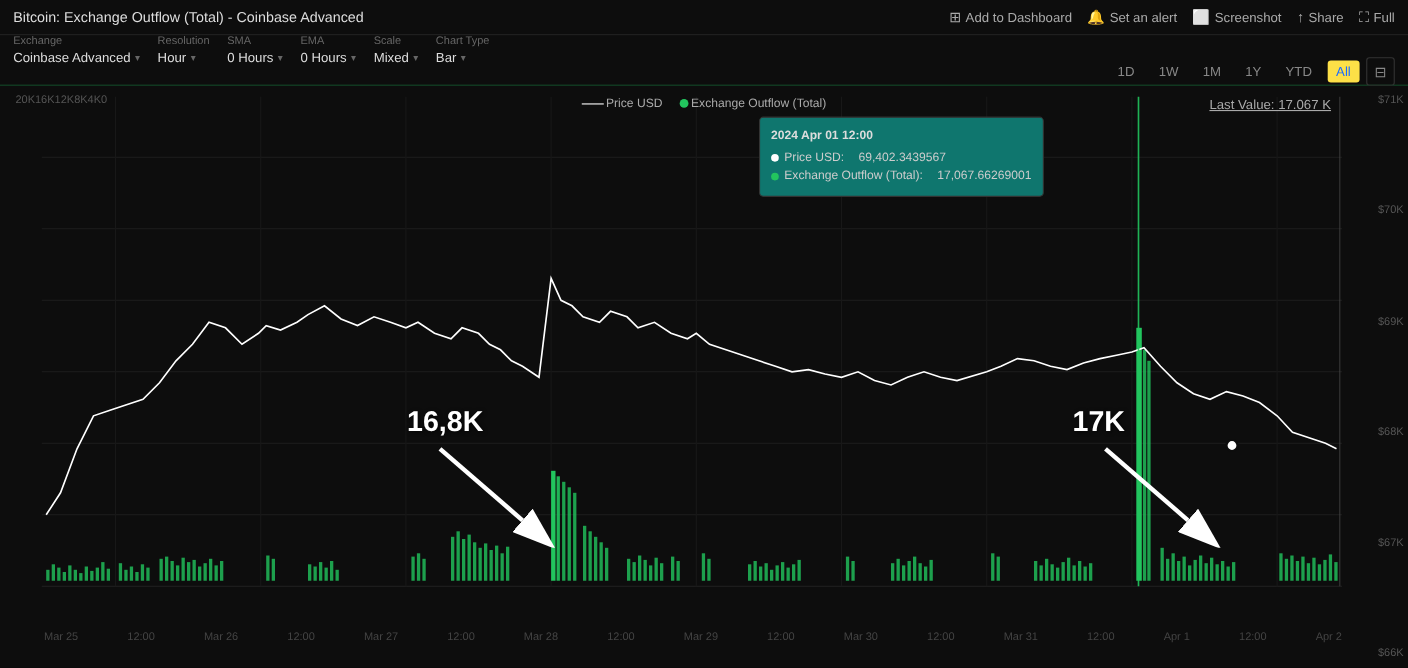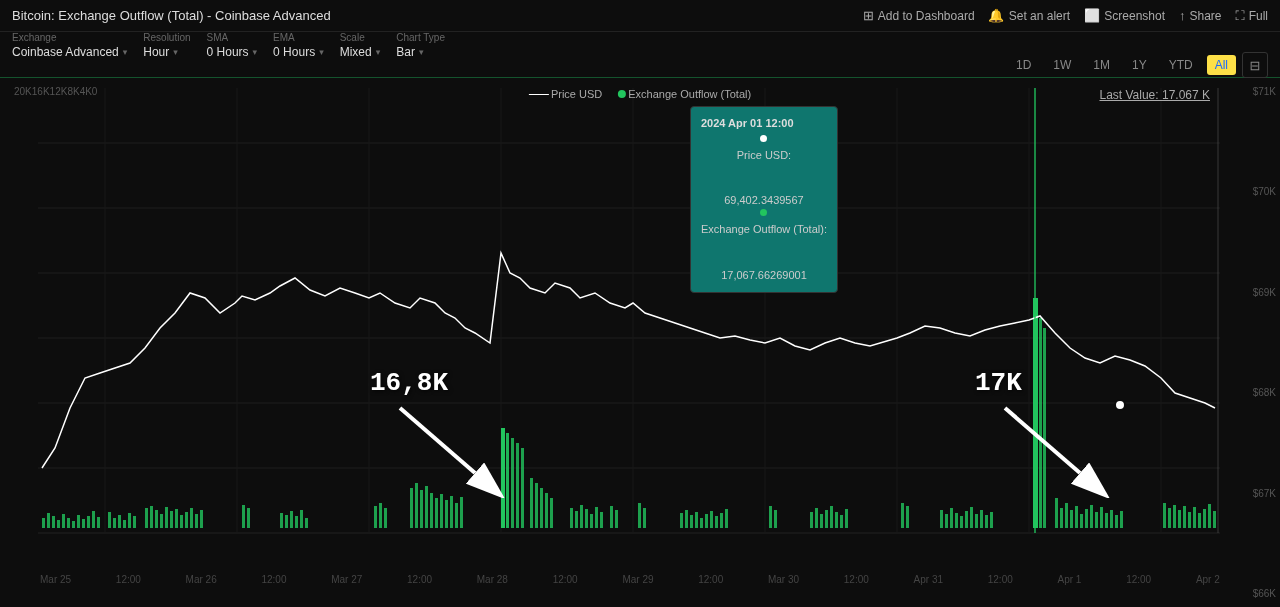--- a/index.html
+++ b/index.html
@@ -171,21 +171,21 @@
       background: #0f766e;
       border: 1px solid #333;
       border-radius: 4px;
       padding: 8px 10px;
       font-size: 11px;
       color: #ccc;
       z-index: 20;
       line-height: 1.6;
     }
     .tooltip-title { font-weight: 600; color: #ddd; margin-bottom: 2px; }
-    .tooltip-item { display: flex; align-items: center; gap: 5px; flex-direction: column; }
+    .tooltip-item { display: flex; align-items: center; gap: 5px; }
     .tooltip-dot-white {
       width: 7px; height: 7px; border-radius: 50%; background: #fff;
     }
     .tooltip-dot-green {
       width: 7px; height: 7px; border-radius: 50%; background: #22c55e;
     }
 
     
     .watermark {
       position: absolute;
@@ -205,21 +205,20 @@
     .annotation {
       position: absolute;
       z-index: 15;
       pointer-events: none;
     }
     .annotation-label {
       font-size: 26px;
       font-weight: 900;
       color: #fff;
       text-shadow: 1px 1px 4px rgba(0,0,0,0.8);
-      font-family: Liberation Mono, monospace;
     }
 
     
     .chart-svg {
       position: absolute;
       top: 0;
       left: 0;
       width: 100%;
       height: 100%;
     }
@@ -677,21 +676,21 @@
     <span>Mar 26</span>
     <span>12:00</span>
     <span>Mar 27</span>
     <span>12:00</span>
     <span>Mar 28</span>
     <span>12:00</span>
     <span>Mar 29</span>
     <span>12:00</span>
     <span>Mar 30</span>
     <span>12:00</span>
-    <span>Apr 31</span>
+    <span>Mar 31</span>
     <span>12:00</span>
     <span>Apr 1</span>
     <span>12:00</span>
     <span>Apr 2</span>
   </div>
 
   <div class="tooltip">
     <div class="tooltip-title">2024 Apr 01 12:00</div>
     <div class="tooltip-item">
       <div class="tooltip-dot-white"></div>

